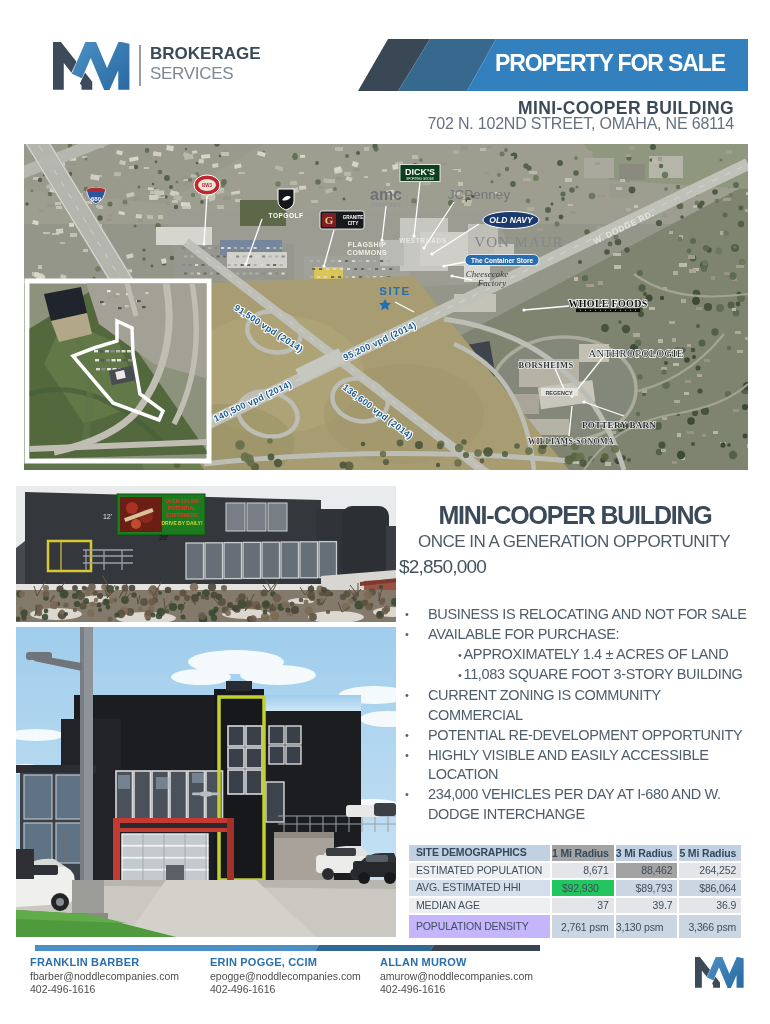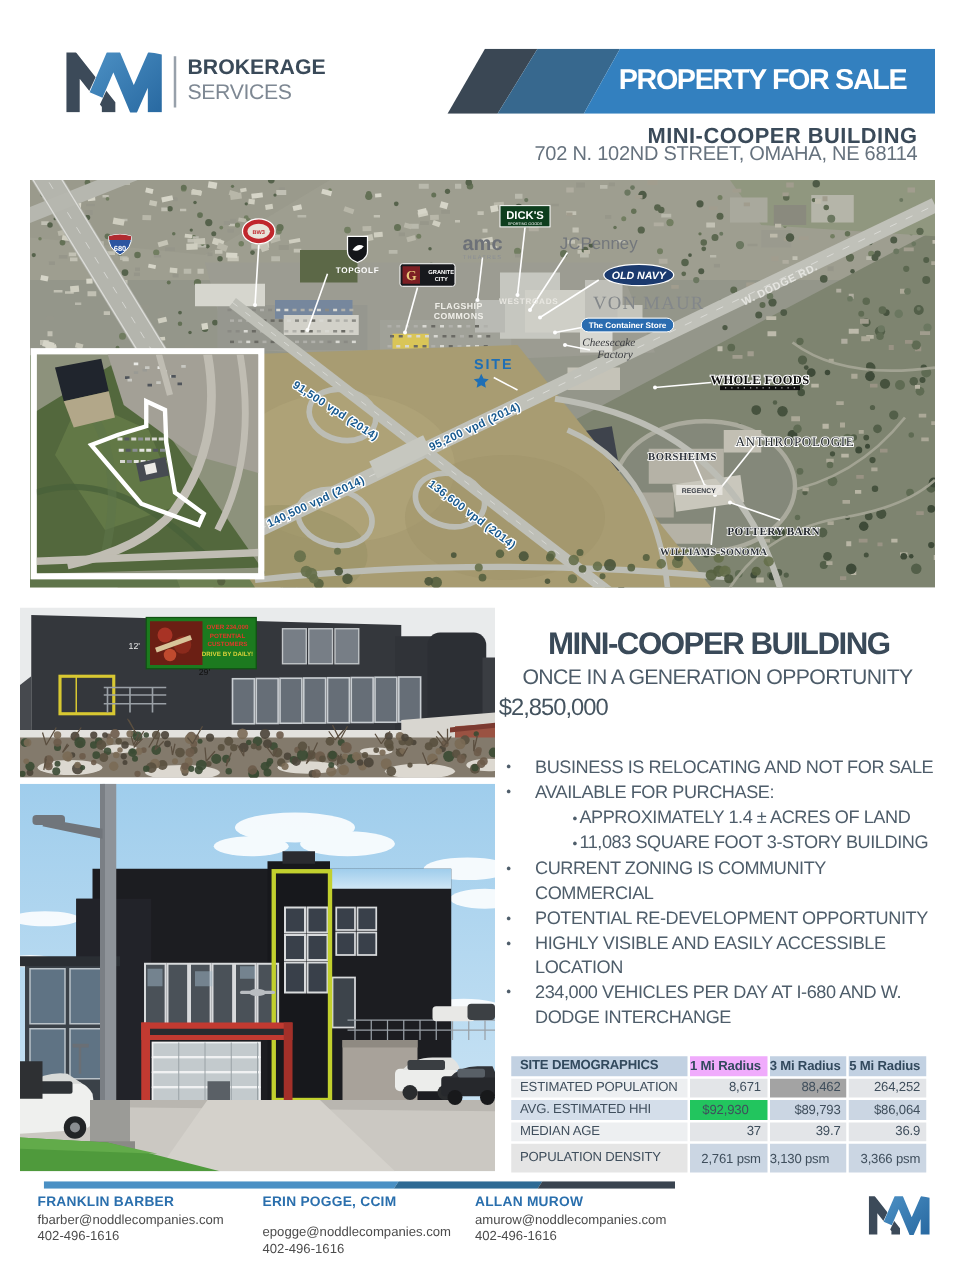--- a/index.html
+++ b/index.html
@@ -1478,21 +1478,21 @@
 <div style="display:flex">
       <div style="width:23px;flex:none;text-align:left;font-size:11px;line-height:19.8px">•</div>
       <div>234,000 VEHICLES PER DAY AT I-680 AND W.<br>DODGE INTERCHANGE</div>
     </div>
 </div>
 
 <table style="position:absolute;left:407px;top:843px;border-collapse:separate;border-spacing:2px;font-family:'Liberation Sans',sans-serif;font-size:10.5px;color:#3f4e5c;table-layout:fixed">
 <tbody>
       <tr style="font-weight:bold;color:#32495d">
 <td style="background:#c2d1e2;width:141px;height:15.5px;line-height:15.5px;padding:0 0 0 7px;white-space:nowrap;overflow:hidden;letter-spacing:-0.15px">SITE DEMOGRAPHICS</td>
-<td style="background:#f0abfc;width:61px;text-align:center;padding:0 5px 0 0;white-space:nowrap;overflow:hidden;letter-spacing:-0.15px">1 Mi Radius</td>
+<td style="background:#a3a3a3;width:61px;text-align:center;padding:0 5px 0 0;white-space:nowrap;overflow:hidden;letter-spacing:-0.15px">1 Mi Radius</td>
 <td style="background:#c2d1e2;width:61px;text-align:center;padding:0 5px 0 0;white-space:nowrap;overflow:hidden;letter-spacing:-0.15px">3 Mi Radius</td>
 <td style="background:#c2d1e2;width:61px;text-align:center;padding:0 5px 0 0;white-space:nowrap;overflow:hidden;letter-spacing:-0.15px">5 Mi Radius</td>
 </tr>
 <tr style="">
 <td style="background:#edeff1;width:141px;height:15.5px;line-height:15.5px;padding:0 0 0 7px;white-space:nowrap;overflow:hidden;letter-spacing:-0.15px">ESTIMATED POPULATION</td>
 <td style="background:#e3e5e8;width:61px;text-align:right;padding:0 5px 0 0;white-space:nowrap;overflow:hidden;letter-spacing:-0.15px">8,671</td>
 <td style="background:#a3a3a3;width:61px;text-align:right;padding:0 5px 0 0;white-space:nowrap;overflow:hidden;letter-spacing:-0.15px">88,462</td>
 <td style="background:#e3e5e8;width:61px;text-align:right;padding:0 5px 0 0;white-space:nowrap;overflow:hidden;letter-spacing:-0.15px">264,252</td>
 </tr>
 <tr style="">
@@ -1501,21 +1501,21 @@
 <td style="background:#cbd6e3;width:61px;text-align:right;padding:0 5px 0 0;white-space:nowrap;overflow:hidden;letter-spacing:-0.15px">$89,793</td>
 <td style="background:#cbd6e3;width:61px;text-align:right;padding:0 5px 0 0;white-space:nowrap;overflow:hidden;letter-spacing:-0.15px">$86,064</td>
 </tr>
 <tr style="">
 <td style="background:#edeff1;width:141px;height:15.5px;line-height:15.5px;padding:0 0 0 7px;white-space:nowrap;overflow:hidden;letter-spacing:-0.15px">MEDIAN AGE</td>
 <td style="background:#e3e5e8;width:61px;text-align:right;padding:0 5px 0 0;white-space:nowrap;overflow:hidden;letter-spacing:-0.15px">37</td>
 <td style="background:#e3e5e8;width:61px;text-align:right;padding:0 5px 0 0;white-space:nowrap;overflow:hidden;letter-spacing:-0.15px">39.7</td>
 <td style="background:#e3e5e8;width:61px;text-align:right;padding:0 5px 0 0;white-space:nowrap;overflow:hidden;letter-spacing:-0.15px">36.9</td>
 </tr>
 <tr style="">
-<td style="background:#e5e5e5;width:141px;height:23px;line-height:15.5px;padding:0 0 0 7px;white-space:nowrap;overflow:hidden;letter-spacing:-0.15px">POPULATION DENSITY</td>
+<td style="background:#c4b5fd;width:141px;height:23px;line-height:15.5px;padding:0 0 0 7px;white-space:nowrap;overflow:hidden;letter-spacing:-0.15px">POPULATION DENSITY</td>
 <td style="background:#cbd6e3;width:61px;text-align:right;padding:0 5px 0 0;white-space:nowrap;overflow:hidden;letter-spacing:-0.15px">2,761 psm</td>
 <td style="background:#cbd6e3;width:61px;text-align:left;padding:0 5px 0 0;white-space:nowrap;overflow:hidden;letter-spacing:-0.15px">3,130 psm</td>
 <td style="background:#cbd6e3;width:61px;text-align:right;padding:0 5px 0 0;white-space:nowrap;overflow:hidden;letter-spacing:-0.15px">3,366 psm</td>
 </tr>
 </tbody>
   </table>
 
 <svg class="abs" style="left:35px;top:945px" width="505" height="6" viewBox="0 0 505 6">
 <polygon points="0,0 284,0 280,6 0,6" fill="#4a90c4"></polygon>
 <polygon points="284,0 399,0 395,6 280,6" fill="#2e6a94"></polygon>
@@ -1523,21 +1523,21 @@
 </svg>
 
 <div class="abs" style="left:30px;top:956px;width:180px">
 <div style="font-size:11px;font-weight:bold;color:#2a6fad;letter-spacing:0.2px">FRANKLIN BARBER</div>
 <div style="font-size:10.5px;color:#4c4c4c;margin-top:2px">fbarber@noddlecompanies.com</div>
 <div style="font-size:10.5px;color:#4c4c4c;margin-top:1px">402-496-1616</div>
 </div>
 
 <div class="abs" style="left:210px;top:956px;width:180px">
 <div style="font-size:11px;font-weight:bold;color:#2a6fad;letter-spacing:0.2px">ERIN POGGE, CCIM</div>
-<div style="font-size:10.5px;color:#4c4c4c;margin-top:12px">epogge@noddlecompanies.com</div>
+<div style="font-size:10.5px;color:#4c4c4c;margin-top:2px">epogge@noddlecompanies.com</div>
 <div style="font-size:10.5px;color:#4c4c4c;margin-top:1px">402-496-1616</div>
 </div>
 
 <div class="abs" style="left:380px;top:956px;width:180px">
 <div style="font-size:11px;font-weight:bold;color:#2a6fad;letter-spacing:0.2px">ALLAN MUROW</div>
 <div style="font-size:10.5px;color:#4c4c4c;margin-top:2px">amurow@noddlecompanies.com</div>
 <div style="font-size:10.5px;color:#4c4c4c;margin-top:1px">402-496-1616</div>
 </div>
 
 <div class="abs" style="left:695px;top:957px">

